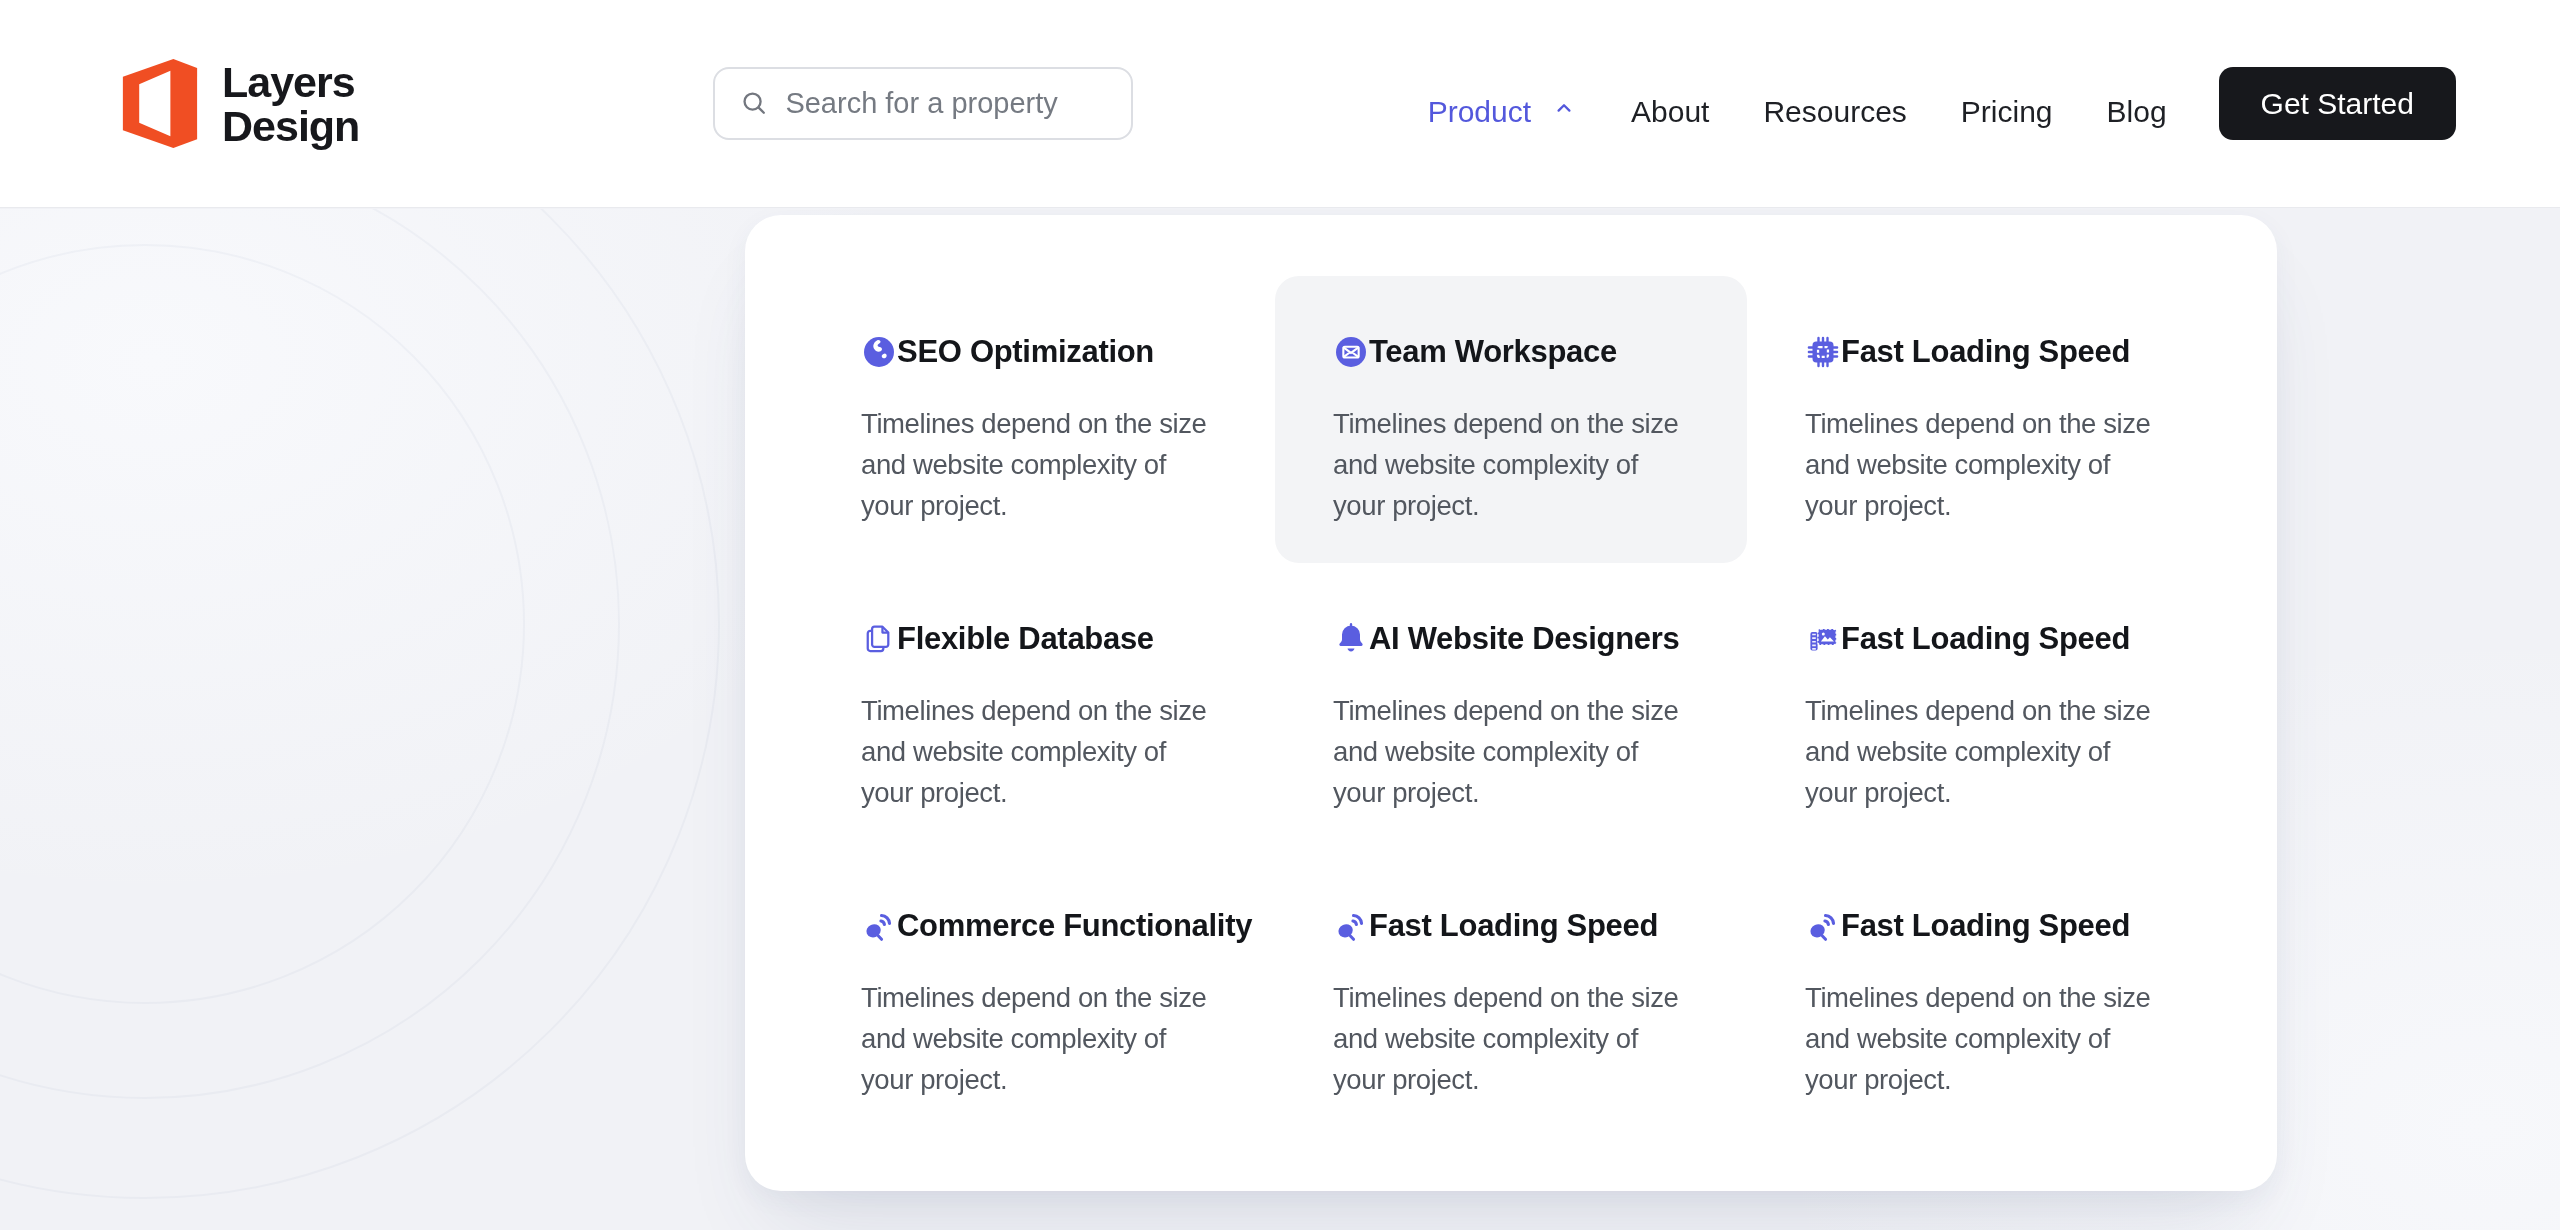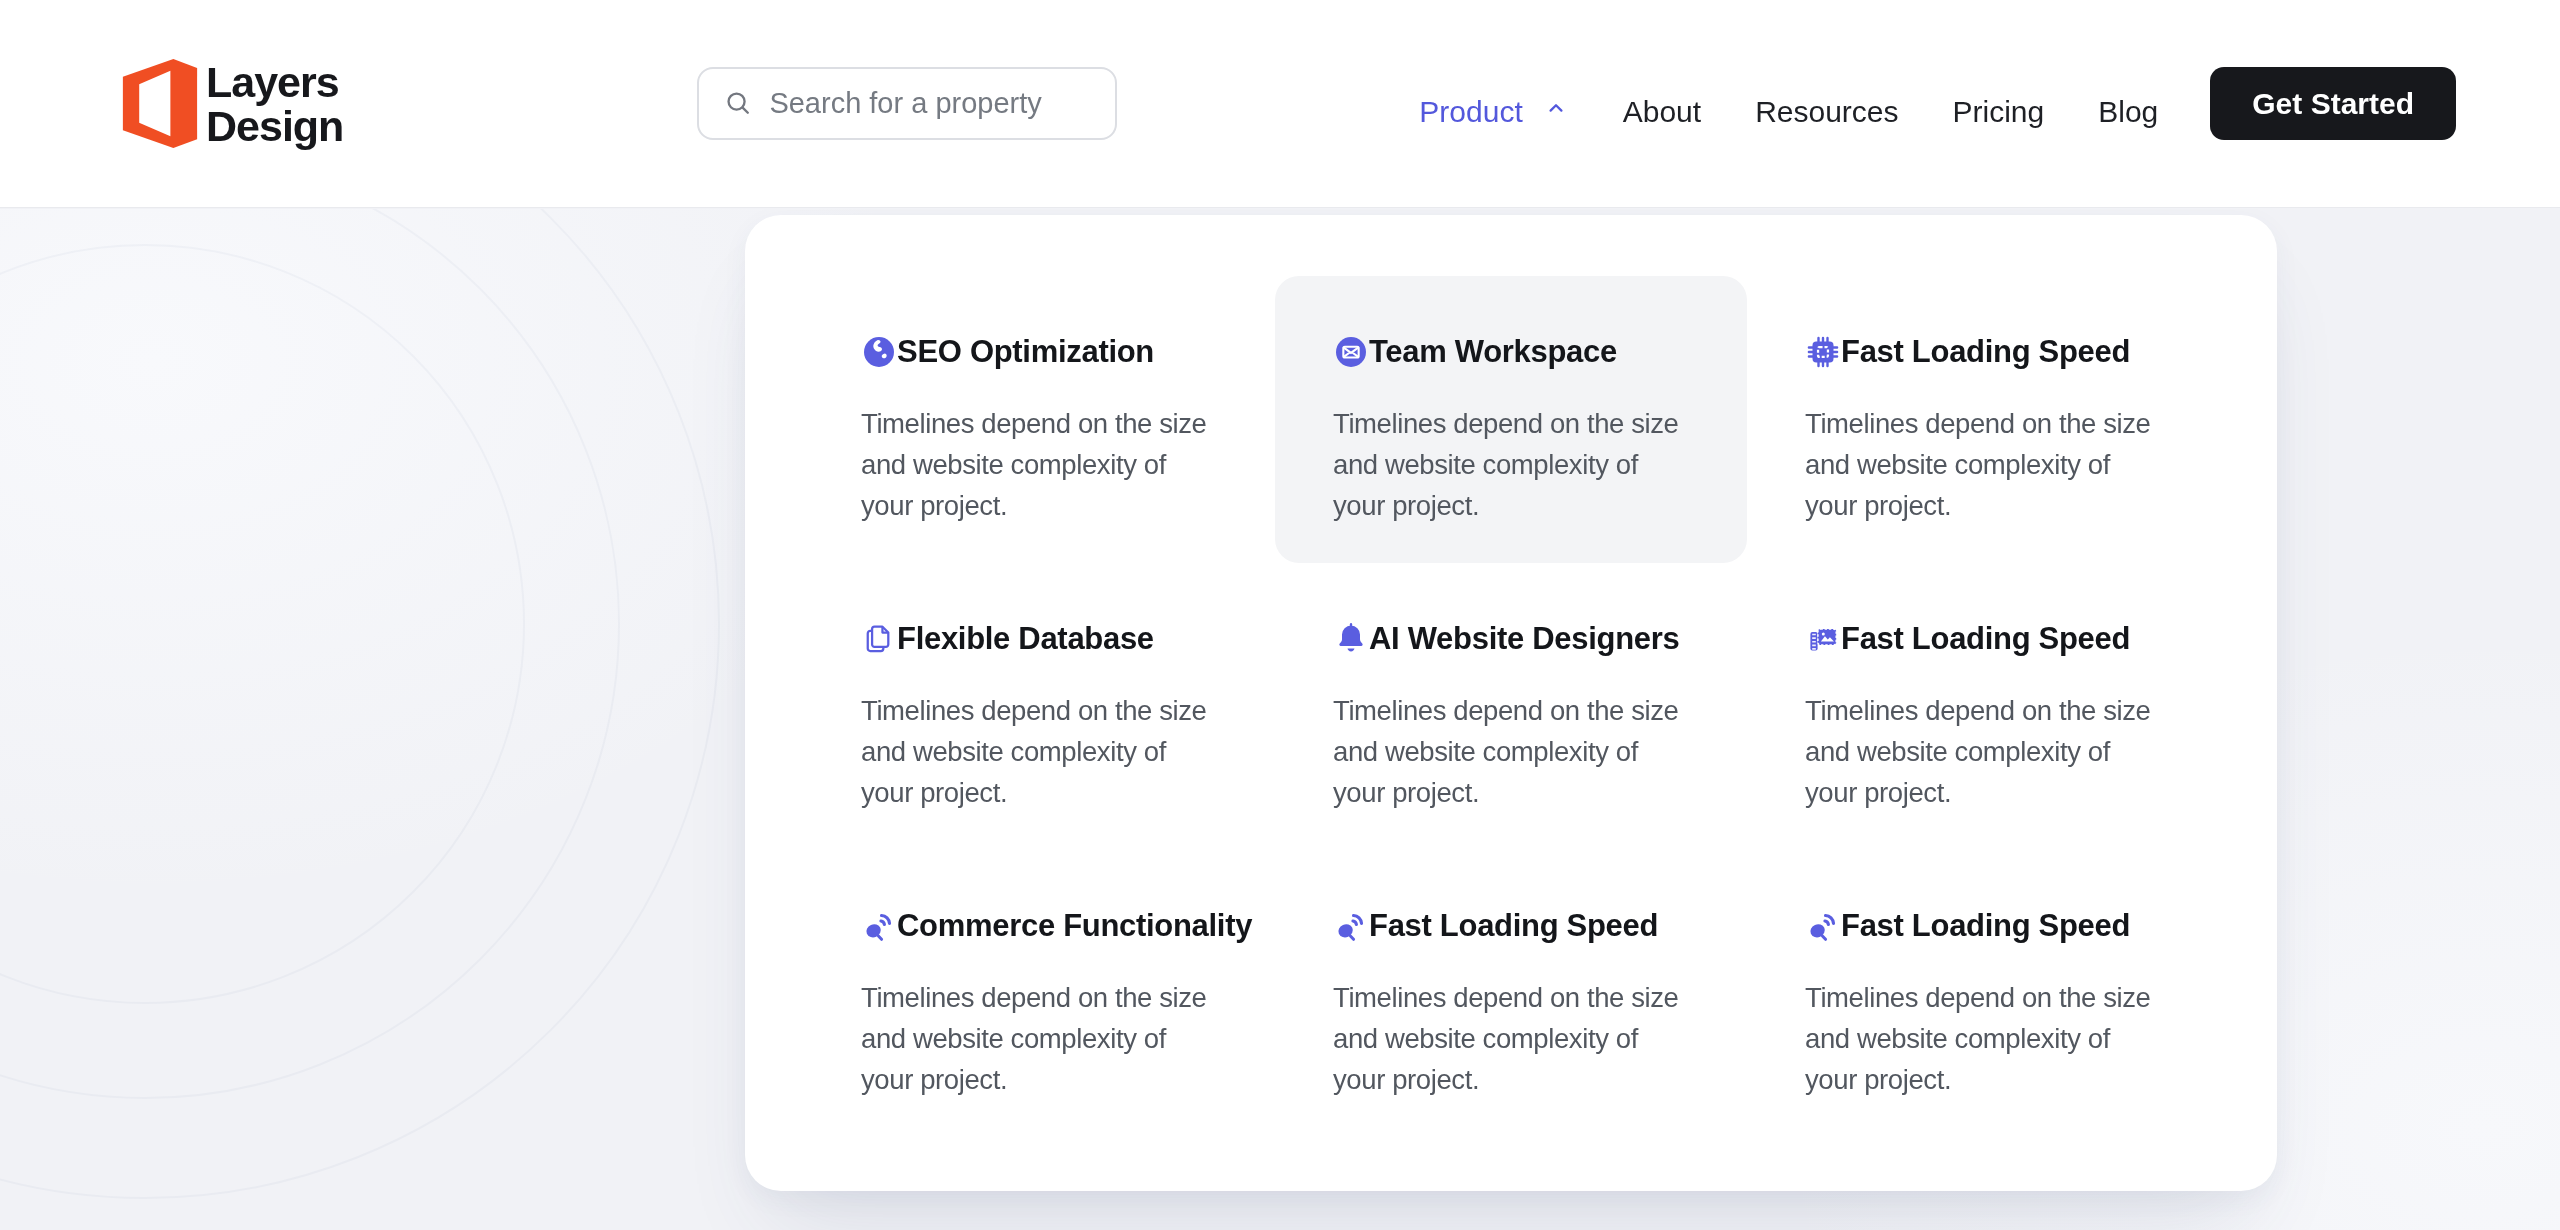--- a/index.html
+++ b/index.html
@@ -10,21 +10,21 @@
     position:relative;
   }
 
   
   .topbar {
     position:absolute; top:0; left:0; width:2560px; height:208px;
     background:#ffffff; border-bottom:1px solid #e9eaee;
     display:flex; align-items:center;
     padding:0 104px 0 111px; z-index:10;
   }
-  .logo { display:flex; align-items:center; gap:0; cursor:pointer; }
+  .logo { display:flex; align-items:center; gap:16px; cursor:pointer; }
   .logo svg { width:95px; height:95px; display:block; }
   .logo-text { display:flex; flex-direction:column; justify-content:center; }
   .logo-text span {
     font-size:43px; line-height:44px; font-weight:600;
     color:#17181c; letter-spacing:-1px;
   }
 
   .searchbox {
     margin-left:354px; width:420px; height:73px;
     border:2px solid #dcdee3; border-radius:16px;
@@ -46,21 +46,21 @@
     cursor:pointer;
     margin-top:16px;
   }
   .nav a.active { color:#5358dc; }
   .nav a.active svg { width:26px; height:26px; }
 
   .cta {
     margin-left:52px; height:73px; padding:0 42px;
     background:#17181c; color:#ffffff; border:none; border-radius:14px;
     font-family:"Liberation Sans", sans-serif;
-    font-size:30px; font-weight:700; display:flex; align-items:center;
+    font-size:30px; font-weight:400; display:flex; align-items:center;
     cursor:pointer; white-space:nowrap;
   }
 
   
   .hero {
     position:absolute; top:209px; left:0; width:2560px; height:1021px;
     background:
       radial-gradient(1300px 900px at 6% 15%, #f8f9fc 0%, rgba(248,249,252,0) 60%),
       radial-gradient(1300px 900px at 97% 90%, #f7f8fb 0%, rgba(247,248,251,0) 55%),
       #f1f2f6;

